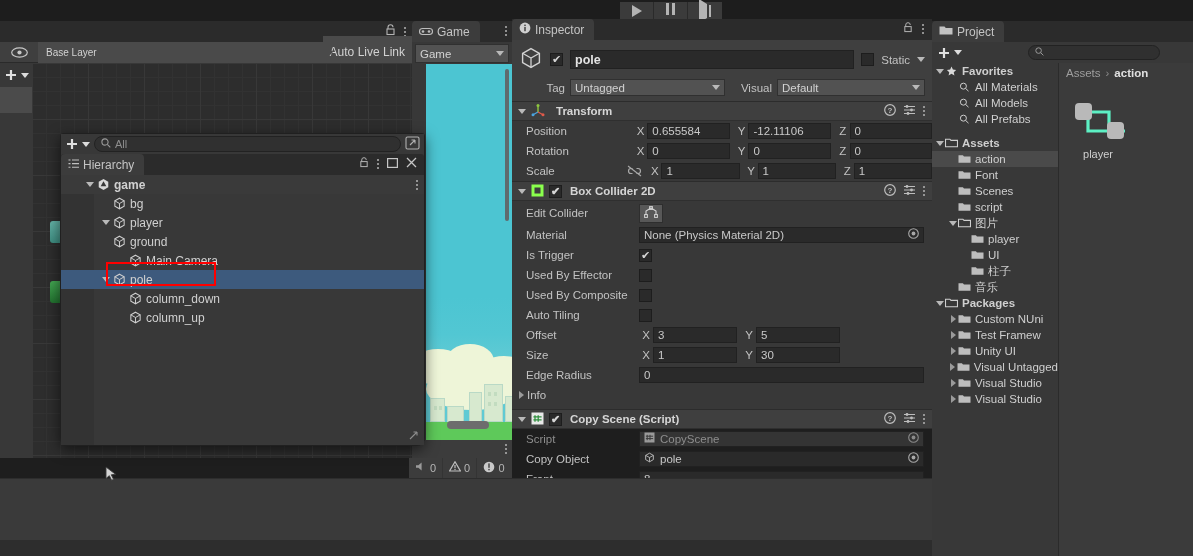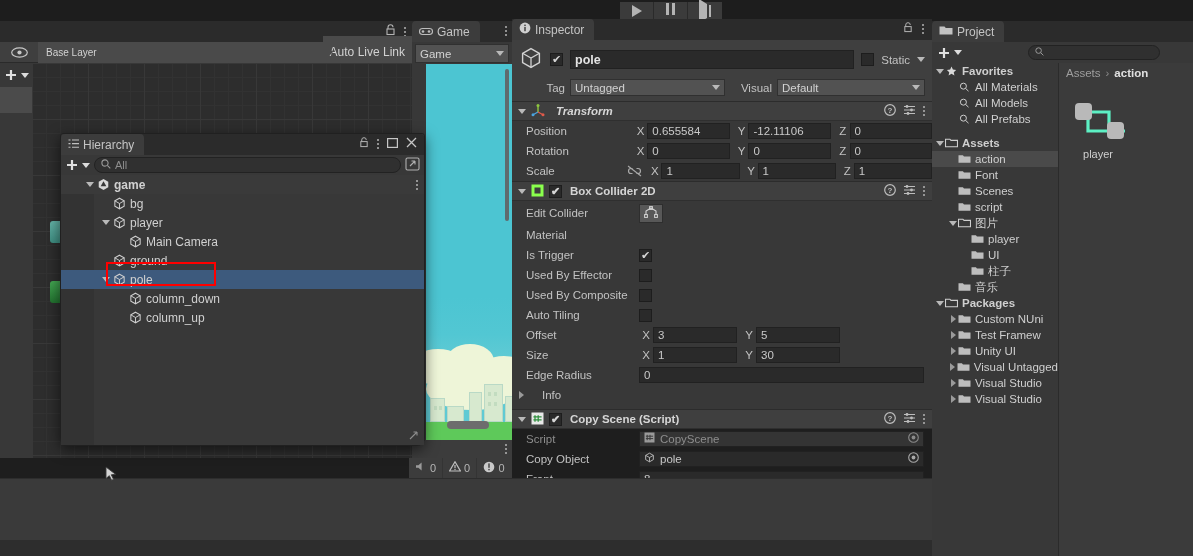--- a/index.html
+++ b/index.html
@@ -265,54 +265,20 @@
     <div id="game-foot">
       <span class="dots">
           <i></i>
           <i></i>
           <i></i>
         </span>
     </div>
   </div>
 
   <div class="abs" id="hierarchy">
-    <div id="hier-tabbar">
-      <div class="tab">
-        <span>
-          <svg width="11" height="10" viewBox="0 0 11 10">
-              <path d="M0.5 1h2M0.5 4.6h2M0.5 8.2h2M4 1h7M4 4.6h7M4 8.2h7" stroke="#c0c0c0" stroke-width="1.1"></path>
-            </svg>
-        </span>
-        <span>Hierarchy</span>
-      </div>
-      <div style="margin-left:auto; display:flex; align-items:center; gap:8px; padding:0 7px 4px 0;">
-        <span>
-          <svg width="10" height="11" viewBox="0 0 11 12">
-              <path d="M3 5V3.2a2.5 2.5 0 0 1 5 0" fill="none" stroke="#b4b4b4" stroke-width="1.1"></path>
-              <rect x="2" y="5" width="7" height="5.5" fill="none" stroke="#b4b4b4" stroke-width="1.1"></rect>
-            </svg>
-        </span>
-        <span class="dots">
-            <i></i>
-            <i></i>
-            <i></i>
-          </span>
-        <span>
-          <svg width="11" height="10" viewBox="0 0 11 10">
-              <rect x="0.6" y="0.6" width="9.8" height="8.8" fill="none" stroke="#c6c6c6" stroke-width="1.2"></rect>
-            </svg>
-        </span>
-        <span>
-          <svg width="11" height="11" viewBox="0 0 11 11">
-              <path d="M1 1l9 9M10 1l-9 9" stroke="#c6c6c6" stroke-width="1.3"></path>
-            </svg>
-        </span>
-      </div>
-    </div>
-
     <div id="hier-toolbar">
       <span style="display:flex;align-items:center;gap:3px;">
         <svg width="14" height="14" viewBox="0 0 14 14">
             <path d="M7 2v10M2 7h10" stroke="#e0e0e0" stroke-width="2.2"></path>
           </svg>
         <span class="foldout" style="border-top-color:#dcdcdc;"></span>
       </span>
       <div id="hier-search">
         <span>
           <svg width="10" height="10" viewBox="0 0 10 10">
@@ -321,20 +287,54 @@
             </svg>
         </span>
         <span>All</span>
       </div>
       <span>
         <svg width="15" height="14" viewBox="0 0 15 14">
             <rect x="1" y="1" width="13" height="12" rx="1.5" fill="none" stroke="#b0b0b0" stroke-width="1.1"></rect>
             <path d="M5 9l5-5M10 4H6.5M10 4v3.5" stroke="#b0b0b0" stroke-width="1.1" fill="none"></path>
           </svg>
       </span>
+    </div>
+
+    <div id="hier-tabbar">
+      <div class="tab">
+        <span>
+          <svg width="11" height="10" viewBox="0 0 11 10">
+              <path d="M0.5 1h2M0.5 4.6h2M0.5 8.2h2M4 1h7M4 4.6h7M4 8.2h7" stroke="#c0c0c0" stroke-width="1.1"></path>
+            </svg>
+        </span>
+        <span>Hierarchy</span>
+      </div>
+      <div style="margin-left:auto; display:flex; align-items:center; gap:8px; padding:0 7px 4px 0;">
+        <span>
+          <svg width="10" height="11" viewBox="0 0 11 12">
+              <path d="M3 5V3.2a2.5 2.5 0 0 1 5 0" fill="none" stroke="#b4b4b4" stroke-width="1.1"></path>
+              <rect x="2" y="5" width="7" height="5.5" fill="none" stroke="#b4b4b4" stroke-width="1.1"></rect>
+            </svg>
+        </span>
+        <span class="dots">
+            <i></i>
+            <i></i>
+            <i></i>
+          </span>
+        <span>
+          <svg width="11" height="10" viewBox="0 0 11 10">
+              <rect x="0.6" y="0.6" width="9.8" height="8.8" fill="none" stroke="#c6c6c6" stroke-width="1.2"></rect>
+            </svg>
+        </span>
+        <span>
+          <svg width="11" height="11" viewBox="0 0 11 11">
+              <path d="M1 1l9 9M10 1l-9 9" stroke="#c6c6c6" stroke-width="1.3"></path>
+            </svg>
+        </span>
+      </div>
     </div>
 
     <div id="hier-list">
       <div id="hier-gutter"></div>
       <div id="hier-rows">
           <div class="hrow root">
             <span style="width:36px;display:inline-flex;justify-content:flex-end;padding-right:3px;">
               <span class="foldout"></span>
             </span>
             <span style="display:inline-flex;">
@@ -366,38 +366,38 @@
             </span>
             <span style="display:inline-flex;">
               <svg class="cubeicon" viewBox="0 0 12 12">
                 <path d="M6 1.1l4.3 2.45v4.9L6 10.9 1.7 8.45v-4.9z" fill="none" stroke="#cfcfcf" stroke-width=".95"></path>
                 <path d="M1.7 3.55L6 6l4.3-2.45M6 6v4.9" fill="none" stroke="#cfcfcf" stroke-width=".9"></path>
               </svg>
             </span>
             <span>player</span>
           </div>
           <div class="hrow">
-            <span style="width:68px;display:inline-flex;justify-content:flex-end;padding-right:3px;"></span>
+            <span style="width:52px;display:inline-flex;justify-content:flex-end;padding-right:3px;"></span>
             <span style="display:inline-flex;">
               <svg class="cubeicon" viewBox="0 0 12 12">
                 <path d="M6 1.1l4.3 2.45v4.9L6 10.9 1.7 8.45v-4.9z" fill="none" stroke="#cfcfcf" stroke-width=".95"></path>
                 <path d="M1.7 3.55L6 6l4.3-2.45M6 6v4.9" fill="none" stroke="#cfcfcf" stroke-width=".9"></path>
               </svg>
             </span>
-            <span>Main Camera</span>
+            <span>ground</span>
           </div>
           <div class="hrow">
-            <span style="width:52px;display:inline-flex;justify-content:flex-end;padding-right:3px;"></span>
+            <span style="width:68px;display:inline-flex;justify-content:flex-end;padding-right:3px;"></span>
             <span style="display:inline-flex;">
               <svg class="cubeicon" viewBox="0 0 12 12">
                 <path d="M6 1.1l4.3 2.45v4.9L6 10.9 1.7 8.45v-4.9z" fill="none" stroke="#cfcfcf" stroke-width=".95"></path>
                 <path d="M1.7 3.55L6 6l4.3-2.45M6 6v4.9" fill="none" stroke="#cfcfcf" stroke-width=".9"></path>
               </svg>
             </span>
-            <span>ground</span>
+            <span>Main Camera</span>
           </div>
           <div class="hrow sel">
             <span style="width:52px;display:inline-flex;justify-content:flex-end;padding-right:3px;">
               <span class="foldout"></span>
             </span>
             <span style="display:inline-flex;">
               <svg class="cubeicon" viewBox="0 0 12 12">
                 <path d="M6 1.1l4.3 2.45v4.9L6 10.9 1.7 8.45v-4.9z" fill="none" stroke="#cfcfcf" stroke-width=".95"></path>
                 <path d="M1.7 3.55L6 6l4.3-2.45M6 6v4.9" fill="none" stroke="#cfcfcf" stroke-width=".9"></path>
               </svg>
@@ -495,21 +495,21 @@
       <span>
         <svg width="14" height="14" viewBox="0 0 14 14">
             <path d="M7 9V3" stroke="#8ec63f" stroke-width="1.4"></path>
             <path d="M7 9L2.5 11.5" stroke="#4aa3df" stroke-width="1.4"></path>
             <path d="M7 9l4.5 2.5" stroke="#e05a4a" stroke-width="1.4"></path>
             <circle cx="7" cy="2.6" r="1.5" fill="#8ec63f"></circle>
             <circle cx="2" cy="11.8" r="1.5" fill="#4aa3df"></circle>
             <circle cx="12" cy="11.8" r="1.5" fill="#e05a4a"></circle>
           </svg>
       </span>
-      <span style="margin-left:6px;font-style:italic;">Transform</span>
+      <span style="margin-left:6px;">Transform</span>
       <span class="hdr-icons">
         <span><svg width="12" height="12" viewBox="0 0 12 12">
               <circle cx="6" cy="6" r="5.3" fill="none" stroke="#bdbdbd" stroke-width="1.2"></circle>
               <text x="6" y="9" font-size="8" fill="#bdbdbd" text-anchor="middle" font-family="Liberation Sans">?</text>
             </svg></span>
         <span><svg width="13" height="12" viewBox="0 0 13 12">
               <path d="M1 2.5h11M1 6h11M1 9.5h11" stroke="#bdbdbd" stroke-width="1.1"></path>
               <circle cx="4" cy="2.5" r="1.4" fill="#bdbdbd"></circle>
               <circle cx="8.5" cy="6" r="1.4" fill="#bdbdbd"></circle>
               <circle cx="5" cy="9.5" r="1.4" fill="#bdbdbd"></circle>
@@ -595,20 +595,29 @@
               <rect x="0.6" y="8.6" width="2.8" height="2.8" fill="none" stroke="#d4d4d4" stroke-width="1"></rect>
               <rect x="10.6" y="8.6" width="2.8" height="2.8" fill="none" stroke="#d4d4d4" stroke-width="1"></rect>
               <rect x="5.6" y="0.6" width="2.8" height="2.8" fill="none" stroke="#d4d4d4" stroke-width="1"></rect>
             </svg>
         </span>
       </span>
     </div>
 
     <div class="prop">
       <span class="pname">Material</span>
+      <span class="field" style="flex:1;margin-right:8px;justify-content:space-between;">
+        <span>None (Physics Material 2D)</span>
+        <span>
+          <svg width="11" height="11" viewBox="0 0 11 11">
+              <circle cx="5.5" cy="5.5" r="4.8" fill="none" stroke="#a8a8a8" stroke-width="1.1"></circle>
+              <circle cx="5.5" cy="5.5" r="1.9" fill="#a8a8a8"></circle>
+            </svg>
+        </span>
+      </span>
     </div>
 
     <div class="prop">
       <span class="pname">Is Trigger</span>
       <span class="cbox">✔</span>
     </div>
     <div class="prop">
       <span class="pname">Used By Effector</span>
       <span class="cbox"></span>
     </div>
@@ -632,21 +641,21 @@
       <span class="pname">Size</span>
       <span class="axis">X</span>
       <span class="field numfield">1</span>
       <span class="axis" style="margin-left:5px;">Y</span>
       <span class="field numfield">30</span>
     </div>
     <div class="prop">
       <span class="pname">Edge Radius</span>
       <span class="field" style="flex:1;margin-right:8px;">0</span>
     </div>
-    <div class="prop" style="padding-left:7px;gap:18px;">
+    <div class="prop" style="padding-left:7px;gap:3px;">
       <span class="foldout-r"></span>
       <span class="lbl">Info</span>
     </div>
 
     <div class="sectionhdr" style="margin-top:4px;">
       <span class="foldout"></span>
       <span>
         <svg width="13" height="13" viewBox="0 0 13 13">
             <rect x="0.5" y="0.5" width="12" height="12" fill="#e8e8e8"></rect>
             <path d="M4 3.2v6.6M7.2 3.2v6.6M2.4 4.9h8.2M2.4 7.8h8.2" stroke="#2f8f3e" stroke-width="1.25"></path>

